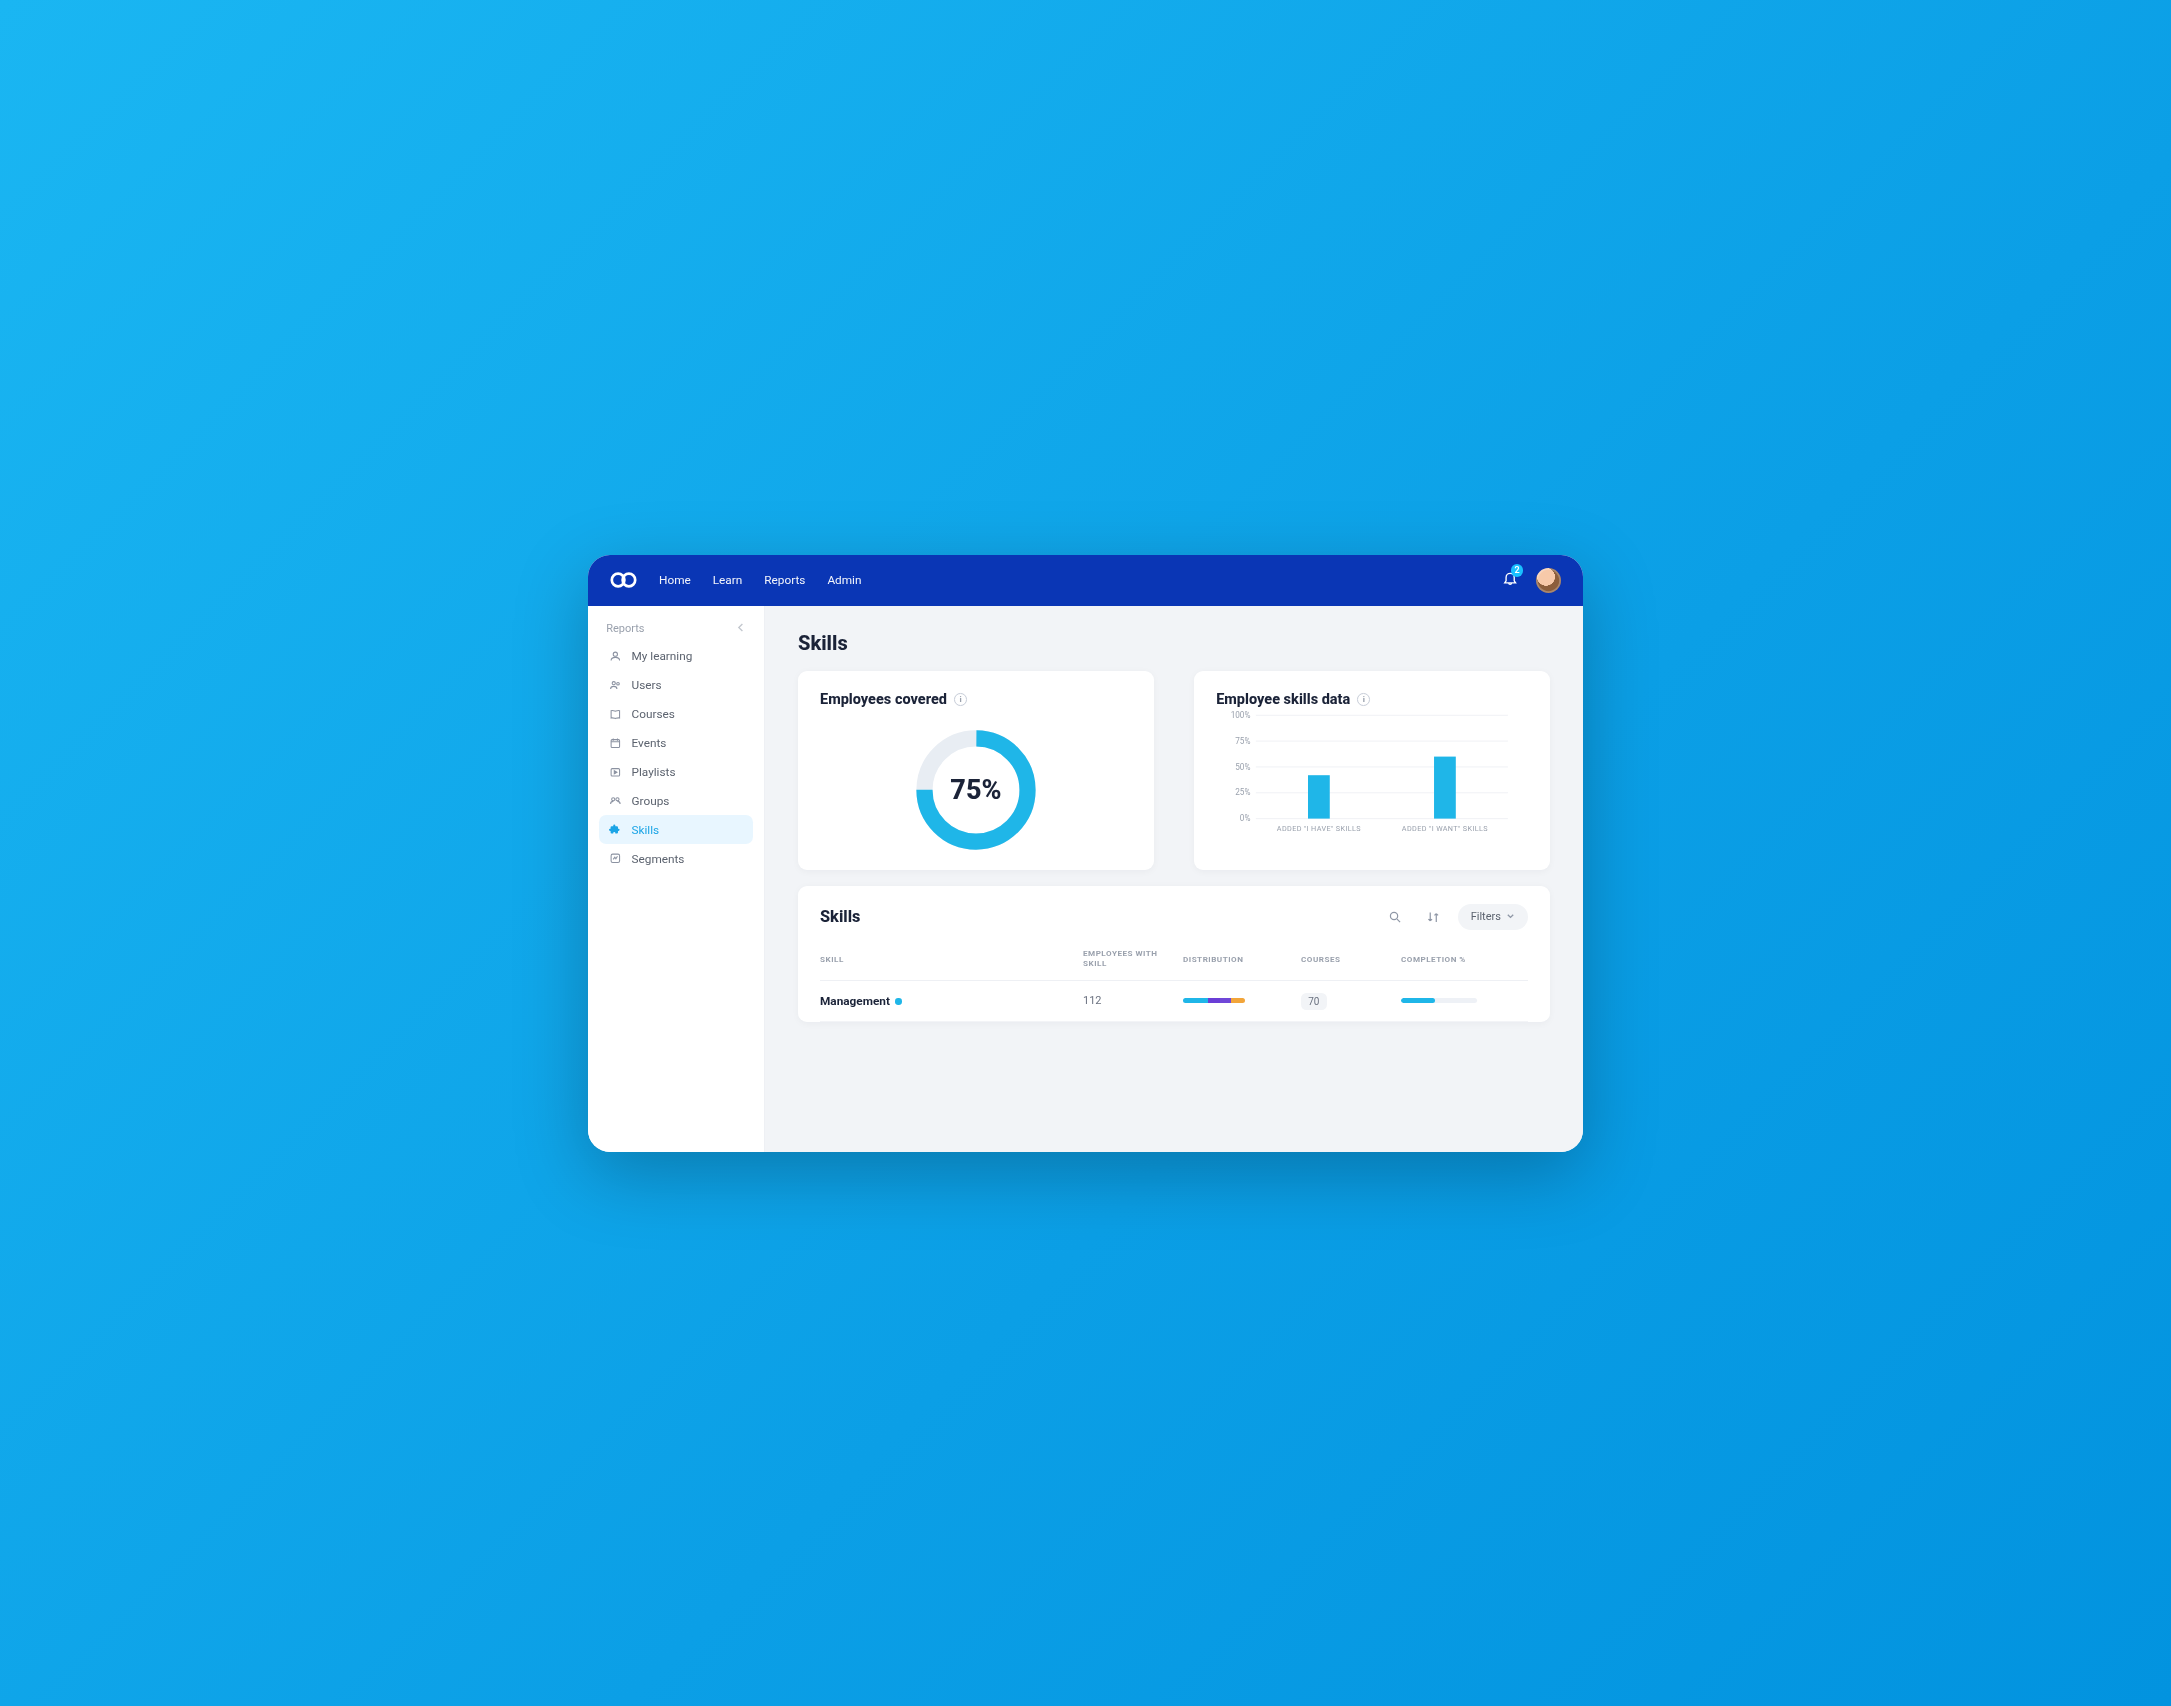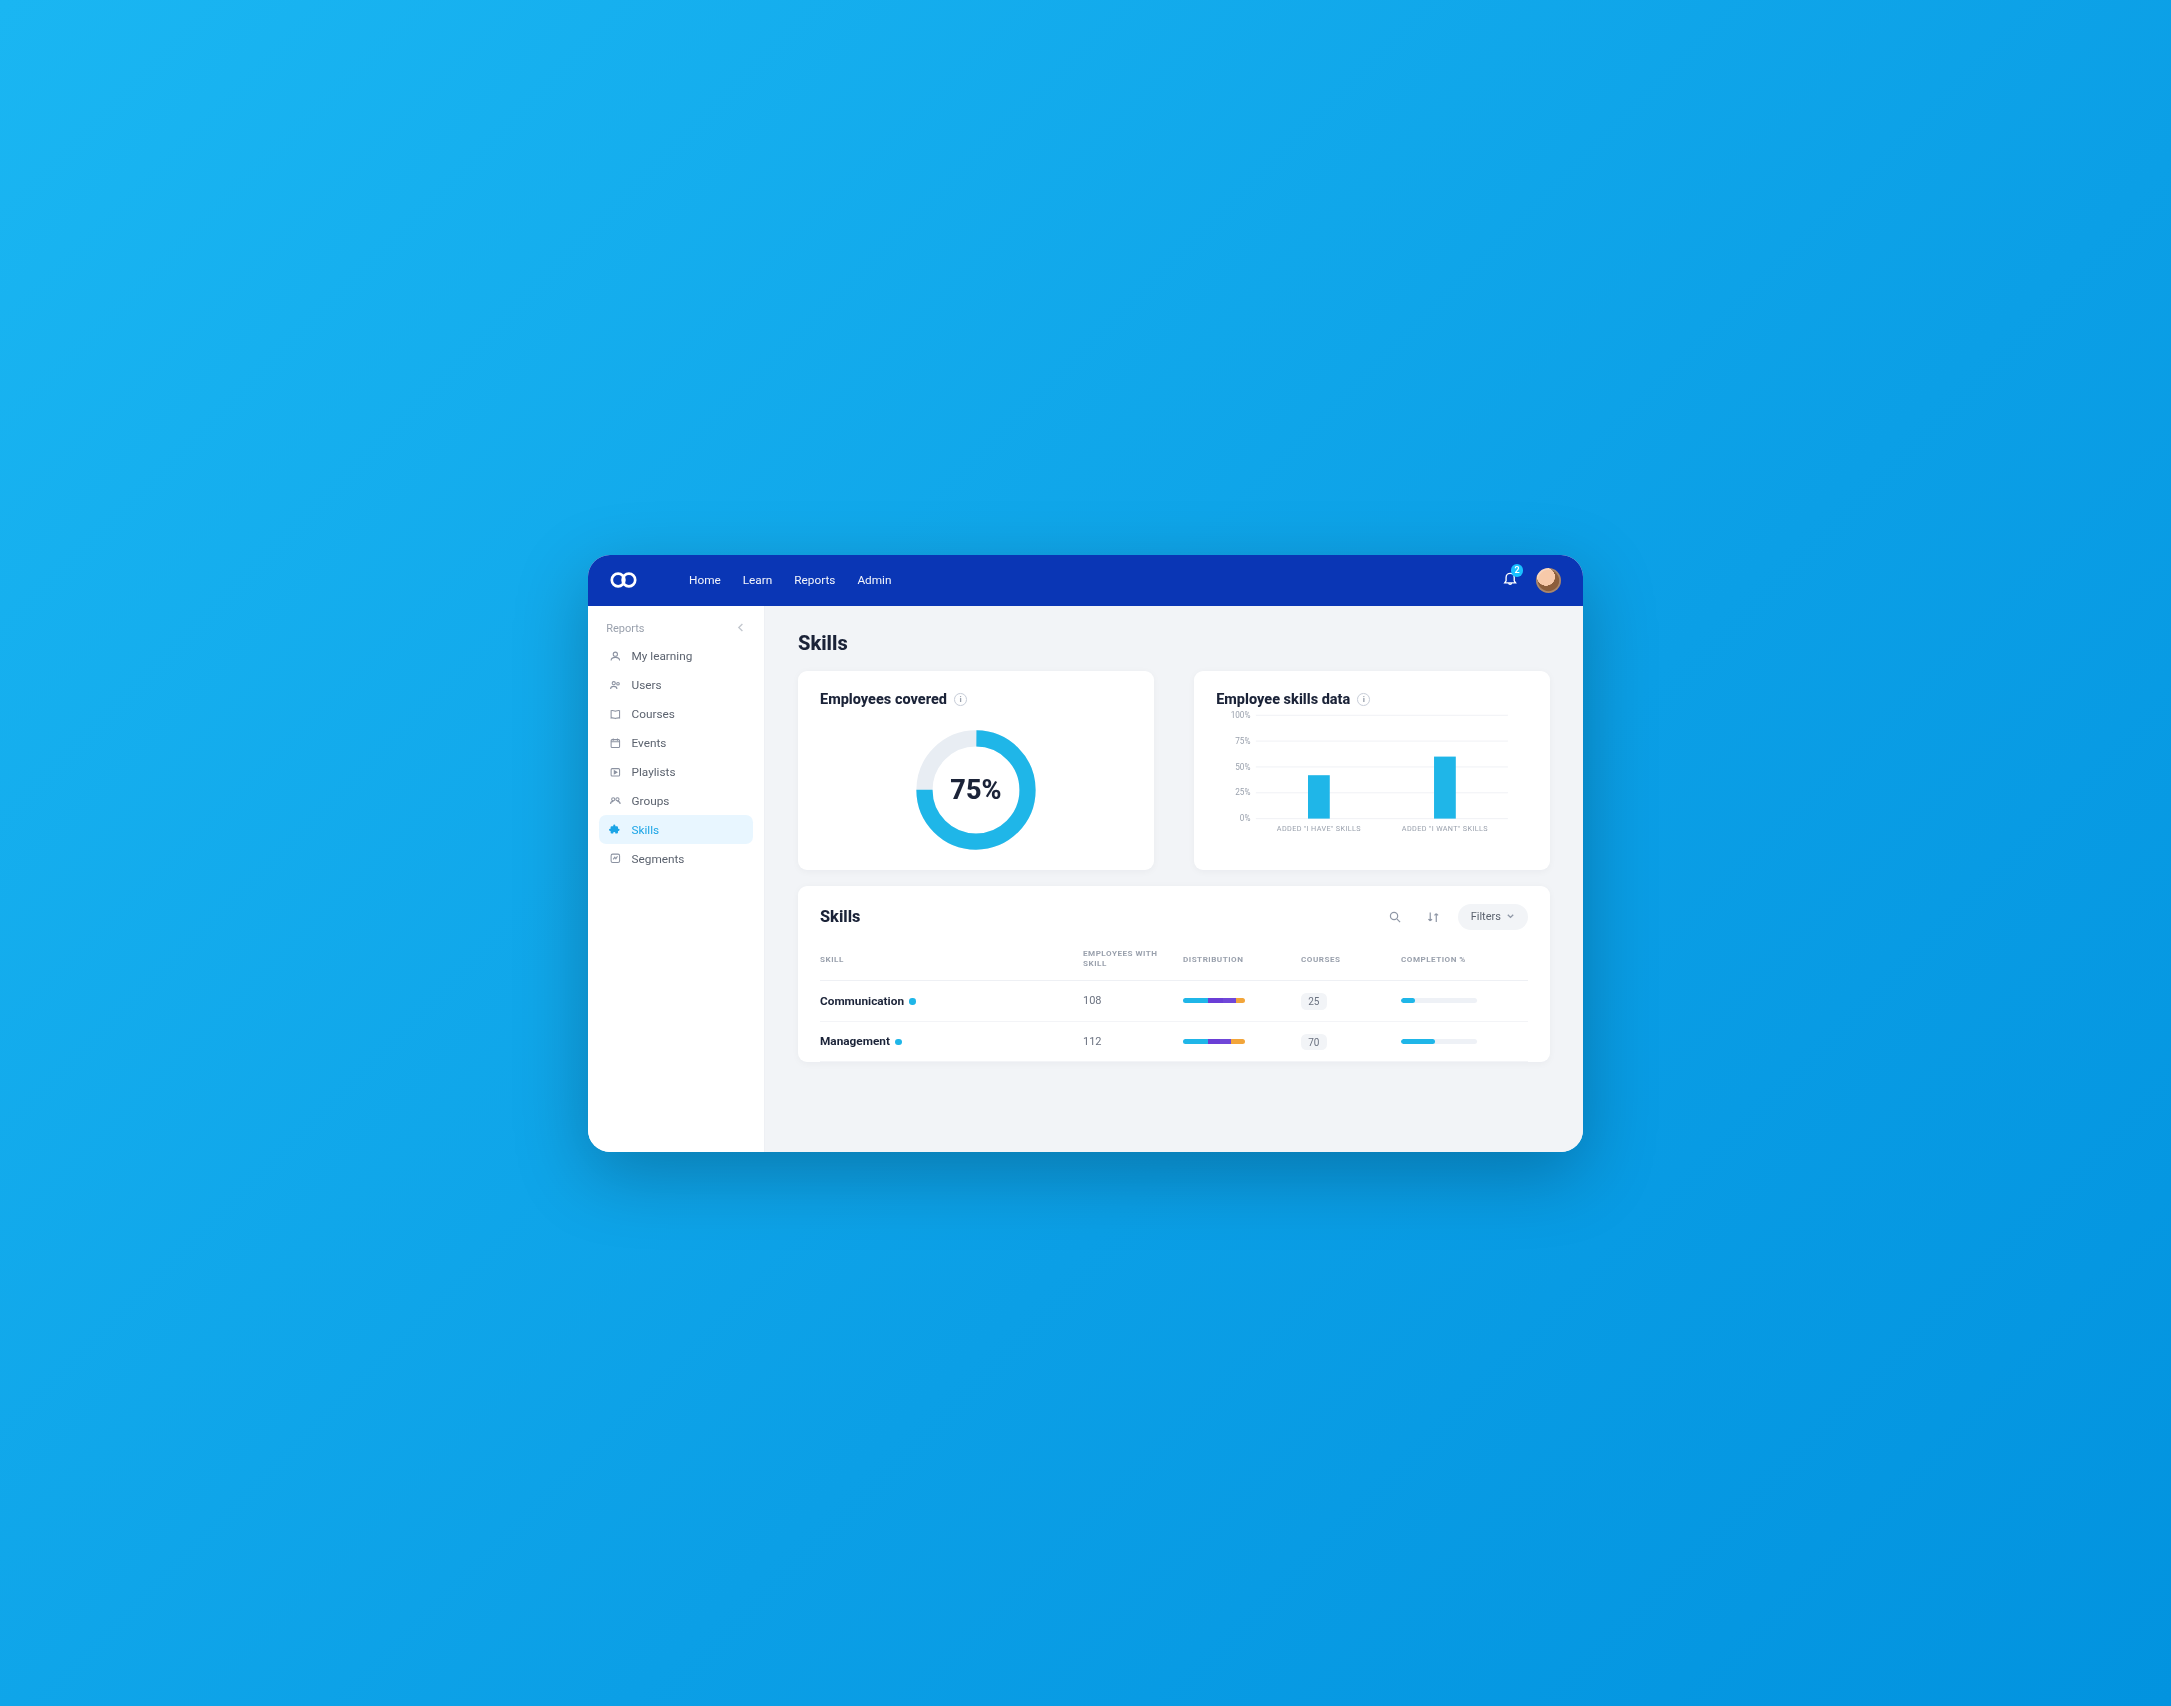--- a/index.html
+++ b/index.html
@@ -29,21 +29,21 @@
     display: flex;
     align-items: center;
     padding: 0 22px;
     gap: 22px;
     color: #fff;
   }
   .logo {
     display: flex; align-items: center; gap: 0;
   }
   .logo svg { display: block; }
-  .nav { display: flex; gap: 22px; font-size: 11.8px; margin-left: 30px; }
+  .nav { display: flex; gap: 22px; font-size: 11.8px; }
   .nav a { color: #fff; text-decoration: none; opacity: 0.95; }
   .topbar-right { margin-left: auto; display: flex; align-items: center; gap: 18px; }
   .bell { position: relative; }
   .bell .badge {
     position: absolute; top: -5.4px; right: -5.4px;
     background: #19c0ff; color: #fff; font-size: 9px; font-weight: 600;
     border-radius: 50%; width: 12.7px; height: 12.7px; line-height: 12.7px; text-align: center;
   }
   .avatar {
     width: 25px; height: 25px; border-radius: 50%;
@@ -330,40 +330,20 @@
             <tr>
               <th>SKILL</th>
               <th class="emp">EMPLOYEES WITH SKILL</th>
               <th class="dist">DISTRIBUTION</th>
               <th class="cour">COURSES</th>
               <th class="comp">COMPLETION %</th>
             </tr>
           </thead>
           <tbody id="skills-tbody">
               <tr>
-                <td class="skill-name">Communication<span class="dot"></span></td>
-                <td class="count">108</td>
-                <td>
-                  <div class="dist-bar">
-                    <span style="width: 40%;"></span>
-                    <span style="width: 25%;"></span>
-                    <span style="width: 20%;"></span>
-                    <span style="width: 15%;"></span>
-                  </div>
-                </td>
-                <td><span class="course-pill">
-                    <span class="pill">25</span>
-                  </span></td>
-                <td>
-                  <div class="comp-bar-wrap">
-                    <div class="comp-bar-fill" style="width: 18%;"></div>
-                  </div>
-                </td>
-              </tr>
-              <tr>
                 <td class="skill-name">Management<span class="dot"></span></td>
                 <td class="count">112</td>
                 <td>
                   <div class="dist-bar">
                     <span style="width: 40%;"></span>
                     <span style="width: 20%;"></span>
                     <span style="width: 18%;"></span>
                     <span style="width: 22%;"></span>
                   </div>
                 </td>

